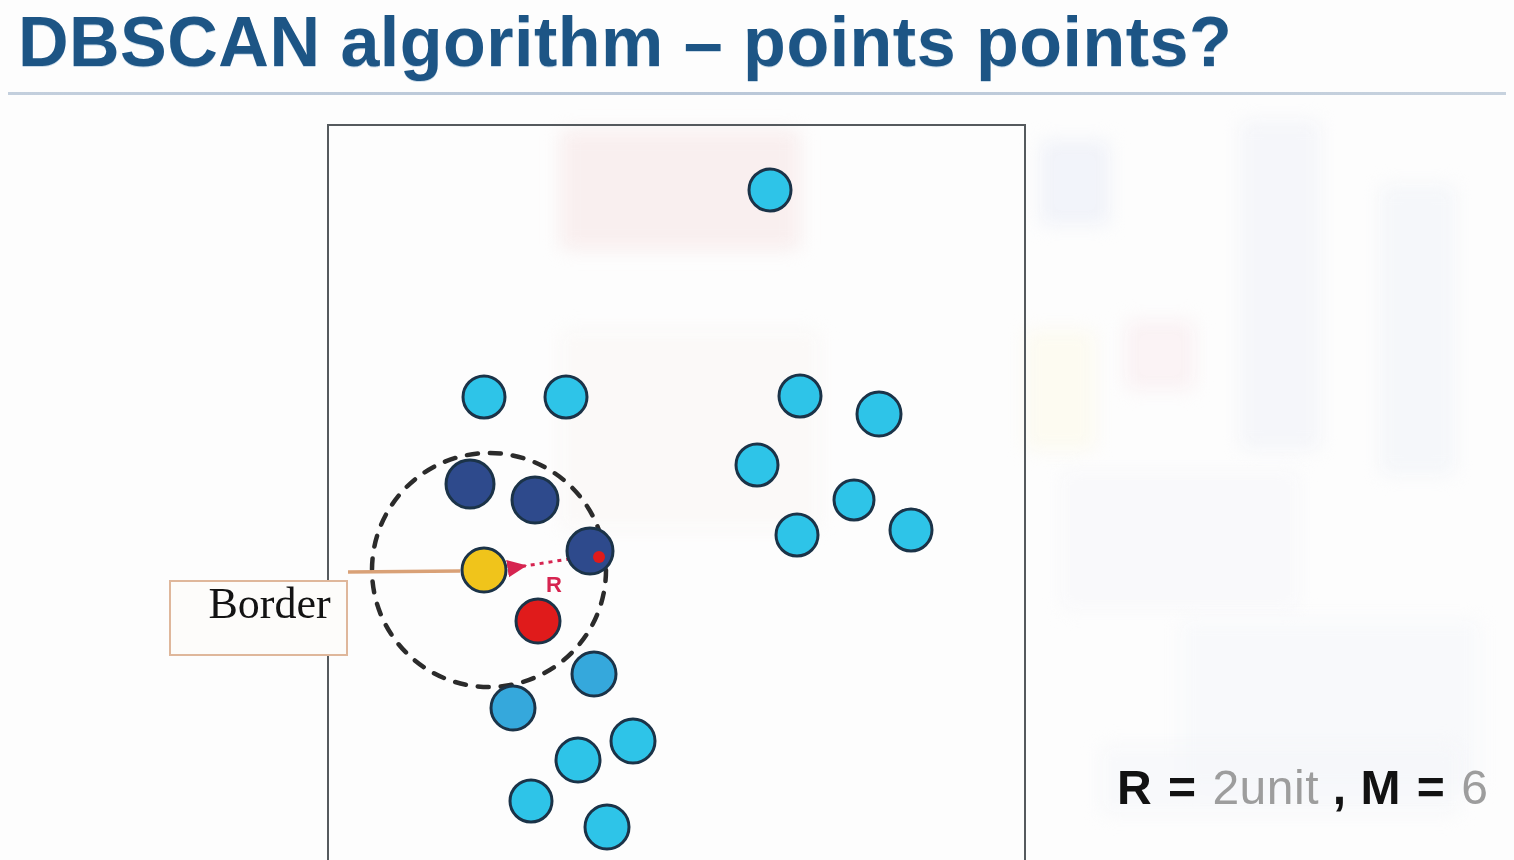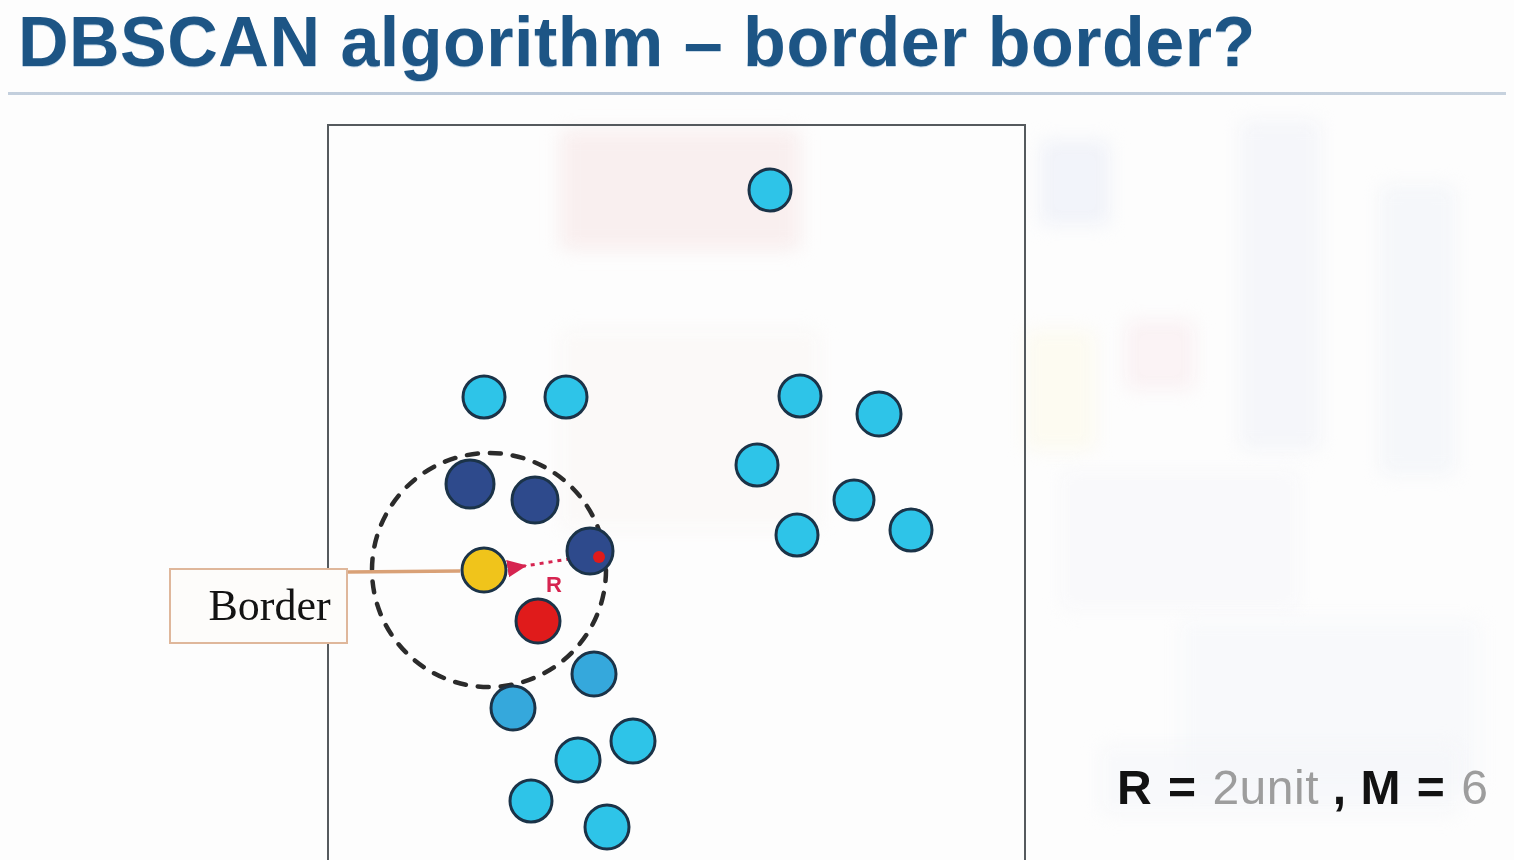--- a/index.html
+++ b/index.html
@@ -80,28 +80,28 @@
     top: 0;
     width: 1514px;
     height: 860px;
     z-index: 3;
   }
 
   
   #border-callout {
     position: absolute;
     left: 169px;
-    top: 568px;
+    top: 580px;
     width: 179px;
     height: 76px;
     background: #fdfcfa;
     border: 2.5px solid #dfb79b;
     box-sizing: border-box;
     display: flex;
-    align-items: center;
+    align-items: flex-start;
     justify-content: center;
     z-index: 6;
     padding-left: 22px;
   }
   #border-callout-label {
     font-family: "Liberation Serif", serif;
     font-size: 44px;
     color: #131313;
     line-height: 1;
   }
@@ -132,21 +132,21 @@
   <div class="ghost" style="left:1380px;top:185px;width:75px;height:290px;background:rgba(243,245,249,0.8);"></div>
   <div class="ghost" style="left:1125px;top:320px;width:70px;height:70px;background:rgba(250,238,241,0.7);"></div>
   <div class="ghost" style="left:1025px;top:330px;width:70px;height:120px;background:rgba(252,250,236,0.75);"></div>
   <div class="ghost" style="left:560px;top:330px;width:260px;height:200px;background:rgba(250,246,244,0.55);"></div>
   <div class="ghost" style="left:1060px;top:470px;width:240px;height:140px;background:rgba(247,247,250,0.6);"></div>
   <div class="ghost" style="left:1180px;top:620px;width:300px;height:170px;background:rgba(246,248,251,0.65);"></div>
   <div class="ghost" style="left:1100px;top:745px;width:360px;height:70px;background:rgba(244,246,250,0.55);"></div>
 </div>
 
 <div id="title-bar">
-  <div id="page-title">DBSCAN algorithm – border border?</div>
+  <div id="page-title">DBSCAN algorithm – points points?</div>
   <div id="title-rule"></div>
 </div>
 
 <div id="plot-frame"></div>
 
 <svg id="scatter-svg" viewBox="0 0 1514 860" xmlns="http://www.w3.org/2000/svg">
   <defs>
     <marker id="arrowhead-r" markerWidth="7" markerHeight="7" refX="5.5" refY="3.2" orient="auto" markerUnits="strokeWidth">
       <path d="M7,0.3 L7,6.1 L0.4,3.2 Z" fill="#d62450"></path>
     </marker>

